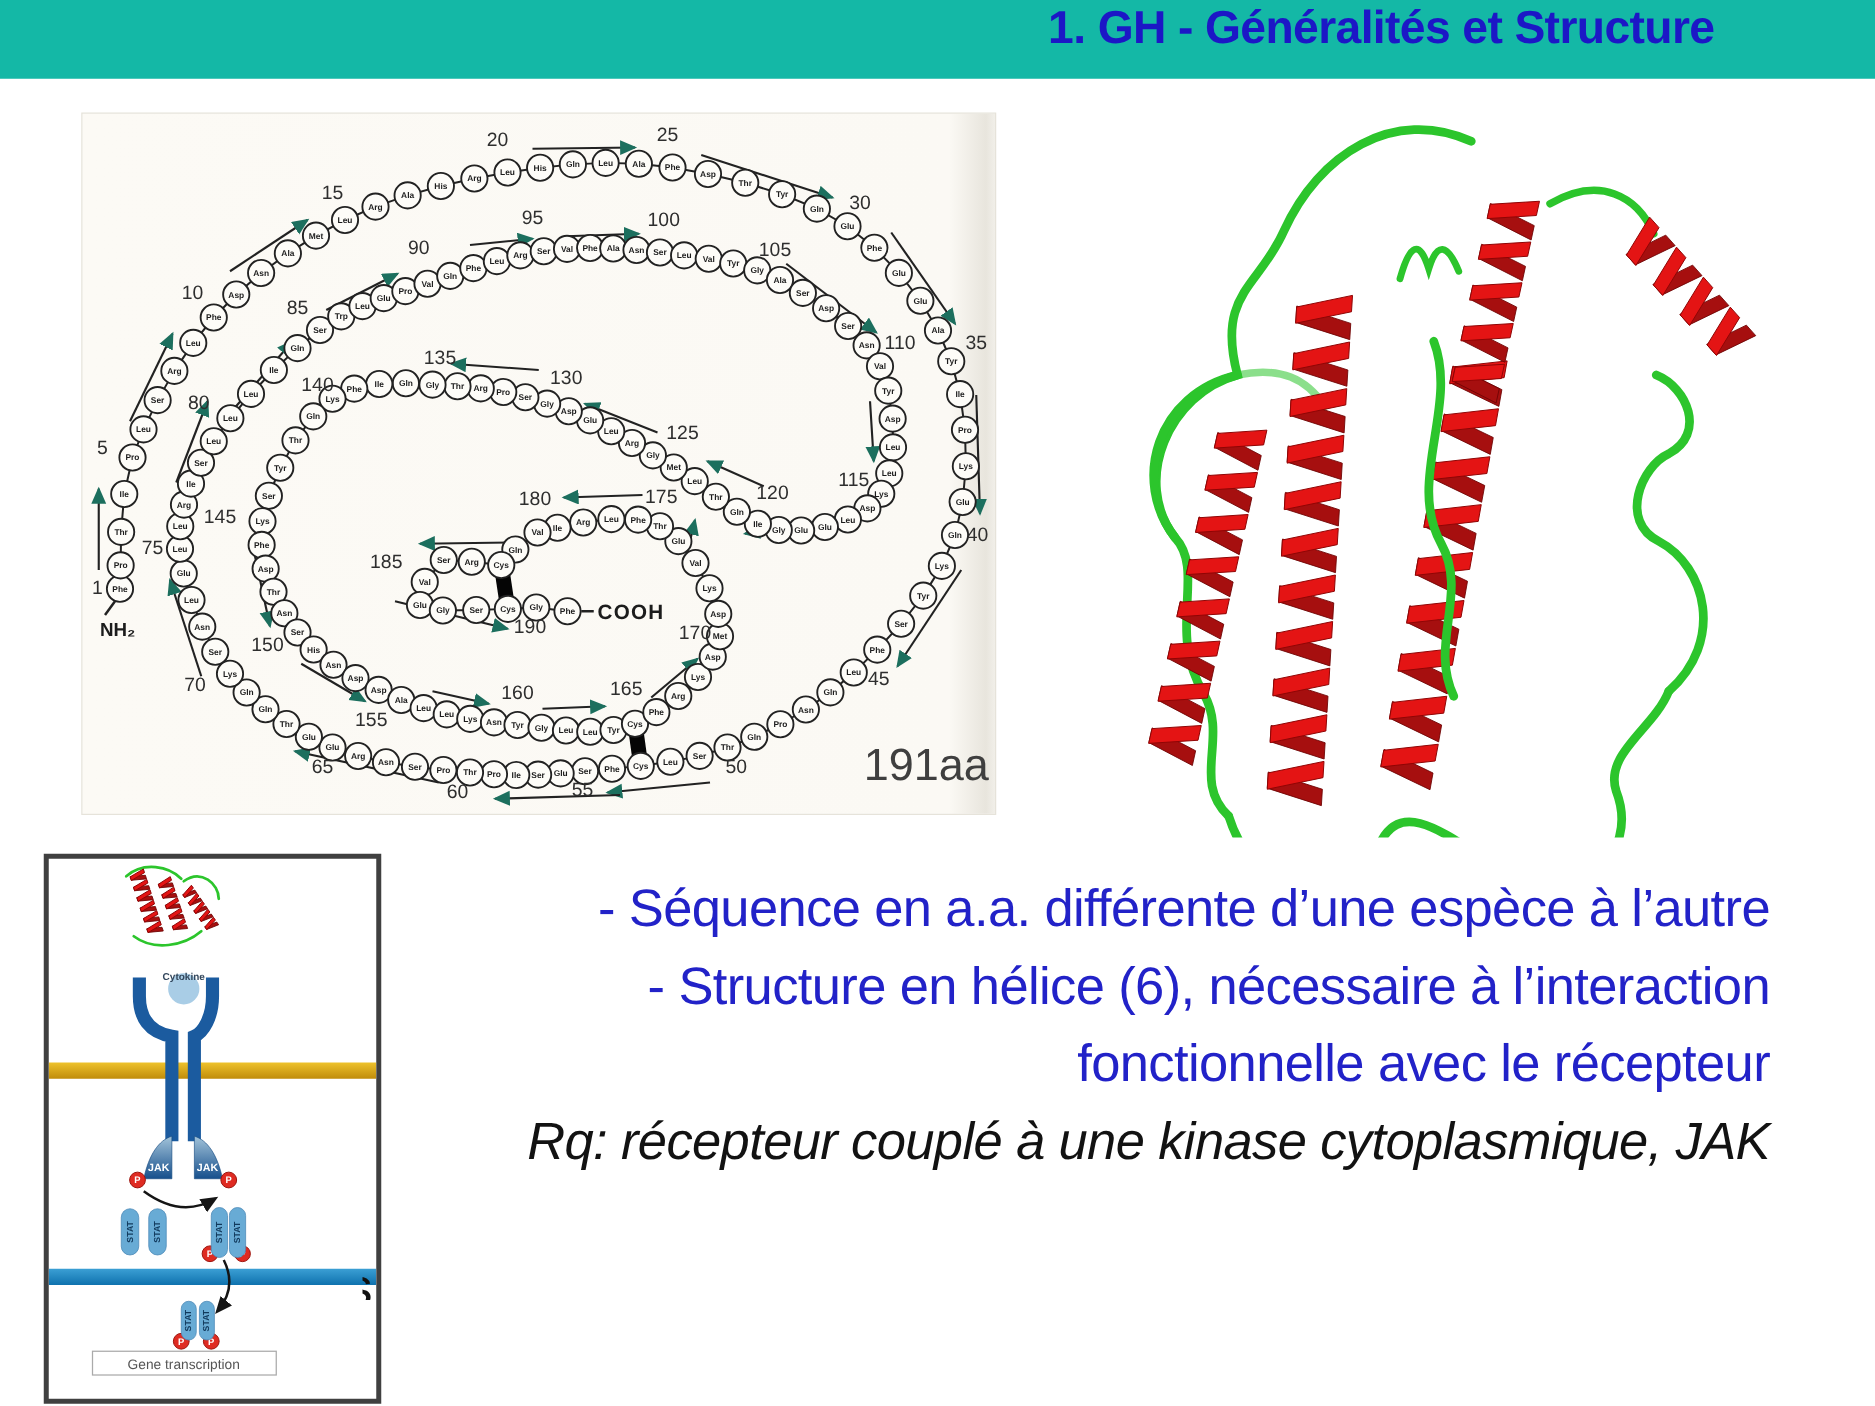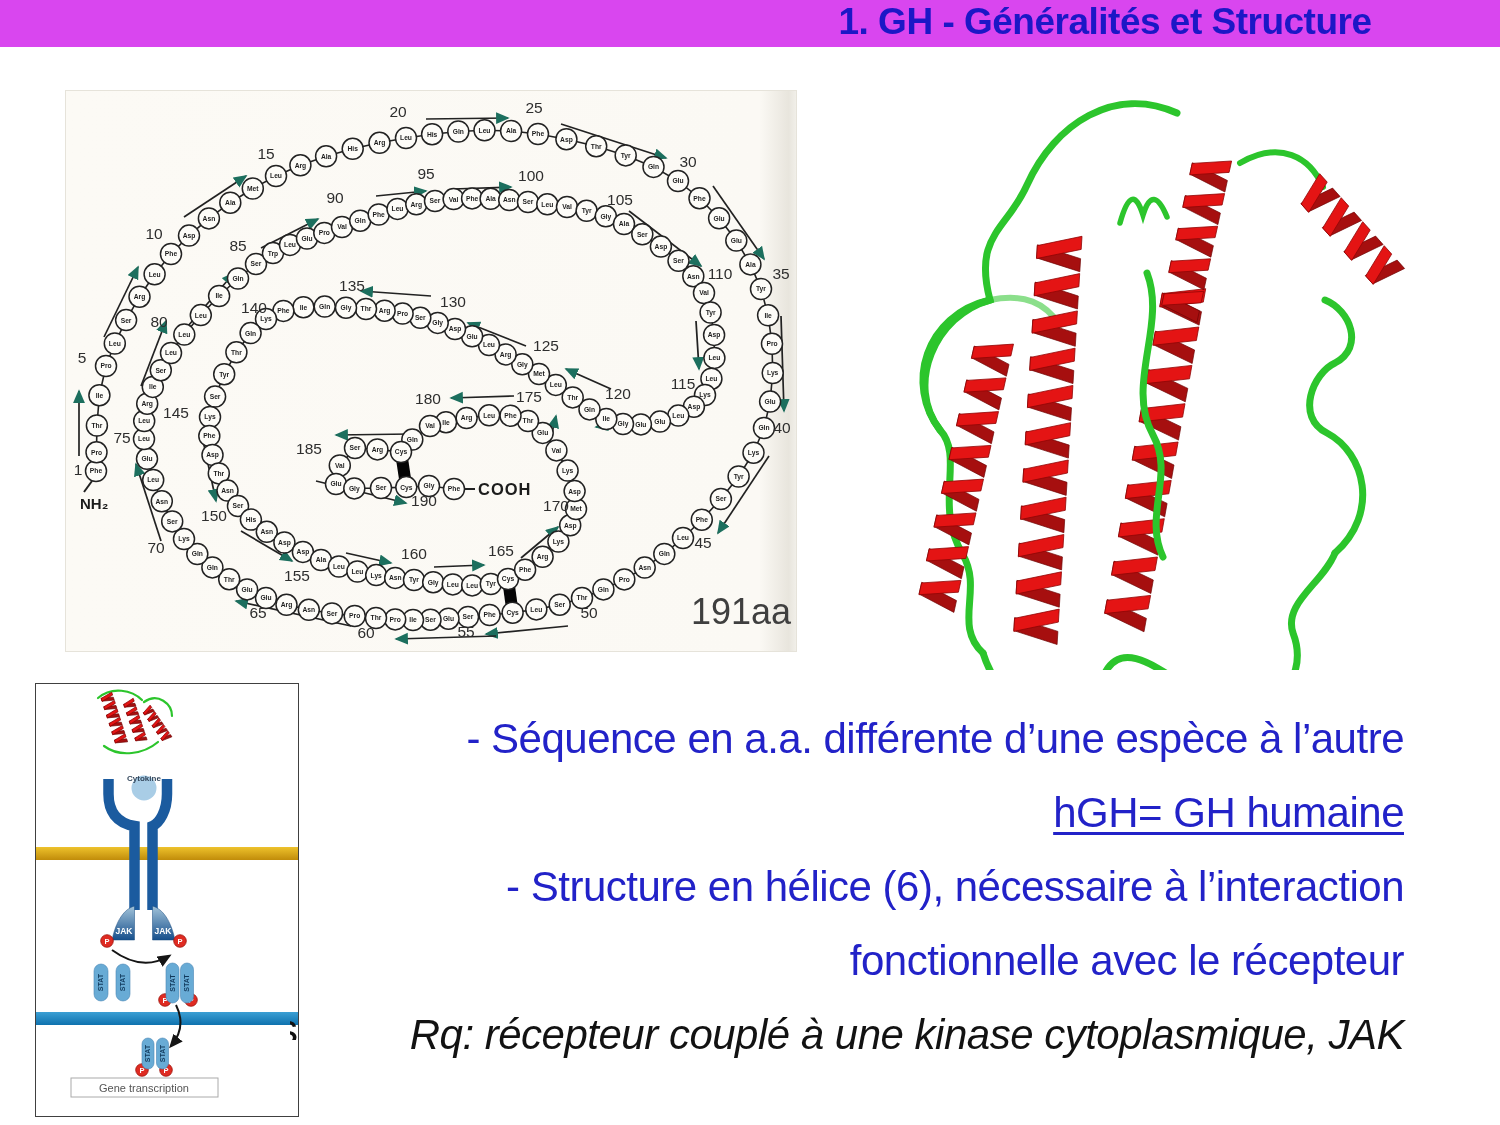--- a/index.html
+++ b/index.html
@@ -1,21 +1,21 @@
 <!DOCTYPE html>
 <html><head>
 <meta charset="utf-8">
 <style>
   html,body{margin:0;padding:0;background:#ffffff;}
   body{width:1500px;height:1125px;position:relative;overflow:hidden;
        font-family:"Liberation Sans", sans-serif;}
   .slide{position:absolute;inset:0;}
 
   
-  header{position:absolute;left:0;top:0;width:1500px;height:47px;background:#d946ef;}
+  header{position:absolute;left:0;top:0;width:1500px;height:63px;background:#14b8a6;}
   header h1{position:absolute;left:690px;top:1px;width:830px;margin:0;text-align:center;
             font-size:37px;font-weight:bold;color:#1c17c6;letter-spacing:-0.5px;}
 
   
   .spiral-panel{position:absolute;left:65px;top:90px;width:730px;height:560px;
       background:linear-gradient(90deg,#fcfaf5 0%,#fbf9f4 95%,#e8e5dd 99%,#f1efe9 100%);
       border:1px solid #e6e3da;}
   .spiral-panel svg{position:absolute;left:0;top:0;}
   .aa-count{position:absolute;left:605px;top:500px;font-size:36px;color:#3f3f3f;letter-spacing:0;margin-left:20px;}
 
@@ -23,34 +23,34 @@
   .resname{font-size:6.7px;font-weight:bold;fill:#1c1c1c;}
   .numlab{font-size:15.5px;fill:#2e2e2e;}
   .termlab{font-size:15px;font-weight:bold;fill:#1c1c1c;}
   .coohlab{font-size:16.5px;font-weight:bold;fill:#1c1c1c;letter-spacing:1px;}
 
   
   .protein-panel{position:absolute;left:895px;top:85px;width:525px;height:585px;background:#ffffff;}
 
   
   .pathway-panel{position:absolute;left:35px;top:683px;width:262px;height:432px;background:#ffffff;
-      border:1px solid #404040;z-index:2;}
+      border:4px solid #404040;z-index:2;}
   .cytolab{font-size:8px;font-weight:bold;fill:#33475c;}
   .jaklab{font-size:8.5px;font-weight:bold;fill:#ffffff;}
   .plab{font-size:7.5px;font-weight:bold;fill:#ffffff;}
   .statlab{font-size:7px;font-weight:bold;fill:#11395c;}
   .genelab{font-size:11px;fill:#555555;}
 
   
   .fragment{position:absolute;left:290px;top:1006px;width:10px;height:34px;overflow:hidden;z-index:3;}
   .fragment span{display:block;margin-left:-13px;font-size:42px;color:#111;}
 
   
   .textblock{position:absolute;left:250px;right:80px;top:694px;text-align:right;z-index:4;}
-  .textblock p{margin:16px;font-size:42px;line-height:58px;color:#2222c8;letter-spacing:-0.5px;}
+  .textblock p{margin:4px;font-size:42px;line-height:58px;color:#2222c8;letter-spacing:-0.5px;}
   .textblock p.underline{text-decoration:underline;text-decoration-thickness:3px;text-underline-offset:5px;}
   .textblock p.remark{color:#121212;font-style:italic;}
 </style>
 </head>
 <body>
 
 <div class="slide">
 
   <header>
     <h1>1. GH - Généralités et Structure</h1>
@@ -635,19 +635,18 @@
 
       <path d="M140,321 Q151,343 135,362" fill="none" stroke="#151515" stroke-width="2" marker-end="url(#pah)"></path>
 
       <rect x="35" y="394" width="147" height="19" fill="#ffffff" stroke="#aaaaaa" stroke-width="1"></rect>
       <text x="108" y="408" text-anchor="middle" class="genelab">Gene transcription</text>
     </svg>
   </section>
 
   <div class="textblock">
     <p>- Séquence en a.a. différente d’une espèce à l’autre</p>
-    <p class="underline">hGH= GH humaine</p>
     <p>- Structure en hélice (6), nécessaire à l’interaction</p>
     <p>fonctionnelle avec le récepteur</p>
     <p class="remark">Rq: récepteur couplé à une kinase cytoplasmique, JAK</p>
   </div>
 
 </div>
 
 </body></html>

